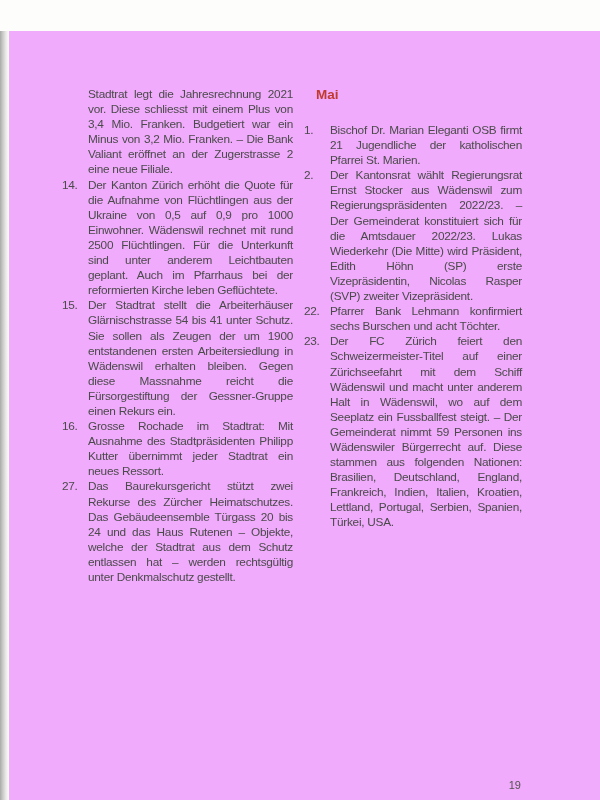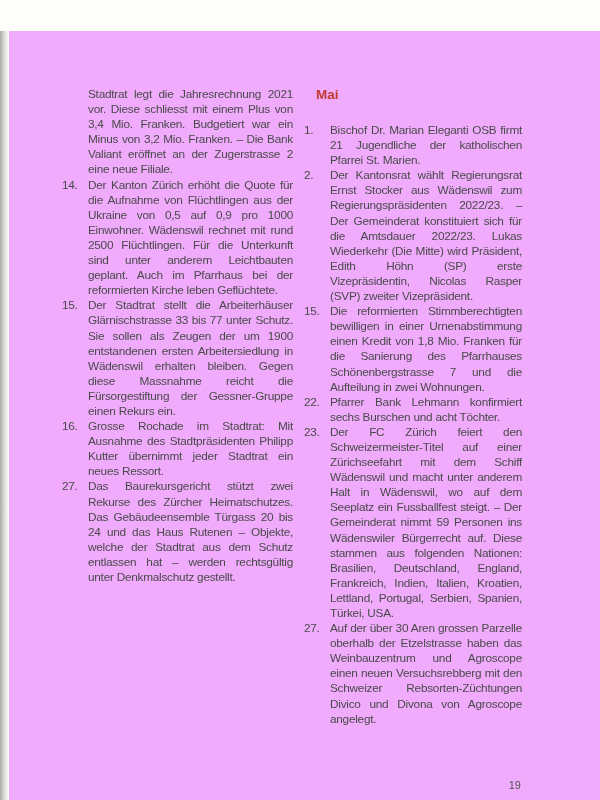--- a/index.html
+++ b/index.html
@@ -75,31 +75,29 @@
 <body>
 
 <div class="page">
   <div class="edge-shadow"></div>
 
   <div class="columns">
 
     <div class="col col-left">
       <p class="entry"><span class="num"></span><span>Stadtrat legt die Jahresrechnung 2021 vor. Diese schliesst mit einem Plus von 3,4 Mio. Franken. Budgetiert war ein Minus von 3,2 Mio. Franken. – Die Bank Valiant eröffnet an der Zugerstrasse 2 eine neue Filiale.</span></p>
       <p class="entry"><span class="num">14.</span><span>Der Kanton Zürich erhöht die Quote für die Aufnahme von Flüchtlingen aus der Ukraine von 0,5 auf 0,9 pro 1000 Einwohner. Wädenswil rechnet mit rund 2500 Flüchtlingen. Für die Unterkunft sind unter anderem Leichtbauten geplant. Auch im Pfarrhaus bei der reformierten Kirche leben Geflüchtete.</span></p>
-      <p class="entry"><span class="num">15.</span><span>Der Stadtrat stellt die Arbeiterhäuser Glärnischstrasse 33 bis 77 unter Schutz. Sie sollen als Zeugen der um 1900 entstandenen ersten Arbeitersiedlung in Wädenswil erhalten bleiben. Gegen diese Massnahme reicht die Fürsorgestiftung der Gessner-Gruppe einen Rekurs ein.</span></p>
+      <p class="entry"><span class="num">15.</span><span>Der Stadtrat stellt die Arbeiterhäuser Glärnischstrasse 54 bis 41 unter Schutz. Sie sollen als Zeugen der um 1900 entstandenen ersten Arbeitersiedlung in Wädenswil erhalten bleiben. Gegen diese Massnahme reicht die Fürsorgestiftung der Gessner-Gruppe einen Rekurs ein.</span></p>
       <p class="entry"><span class="num">16.</span><span>Grosse Rochade im Stadtrat: Mit Ausnahme des Stadtpräsidenten Philipp Kutter übernimmt jeder Stadtrat ein neues Ressort.</span></p>
       <p class="entry"><span class="num">27.</span><span>Das Baurekursgericht stützt zwei Rekurse des Zürcher Heimatschutzes. Das Gebäudeensemble Türgass 20 bis 24 und das Haus Rutenen – Objekte, welche der Stadtrat aus dem Schutz entlassen hat – werden rechtsgültig unter Denkmalschutz gestellt.</span></p>
     </div>
 
     <div class="col col-right">
       <h2 class="month-heading">Mai</h2>
       <p class="entry"><span class="num">1.</span><span>Bischof Dr. Marian Eleganti OSB firmt 21 Jugendliche der katholischen Pfarrei St. Marien.</span></p>
       <p class="entry"><span class="num">2.</span><span>Der Kantonsrat wählt Regierungsrat Ernst Stocker aus Wädenswil zum Regierungspräsidenten 2022/23. – Der Gemeinderat konstituiert sich für die Amtsdauer 2022/23. Lukas Wiederkehr (Die Mitte) wird Präsident, Edith Höhn (SP) erste Vizepräsidentin, Nicolas Rasper (SVP) zweiter Vizepräsident.</span></p>
-      <p class="entry"><span class="num">15.</span><span>Die reformierten Stimmberechtigten bewilligen in einer Urnenabstimmung einen Kredit von 1,8 Mio. Franken für die Sanierung des Pfarrhauses Schönenbergstrasse 7 und die Aufteilung in zwei Wohnungen.</span></p>
       <p class="entry"><span class="num">22.</span><span>Pfarrer Bank Lehmann konfirmiert sechs Burschen und acht Töchter.</span></p>
       <p class="entry"><span class="num">23.</span><span>Der FC Zürich feiert den Schweizermeister-Titel auf einer Zürichseefahrt mit dem Schiff Wädenswil und macht unter anderem Halt in Wädenswil, wo auf dem Seeplatz ein Fussballfest steigt. – Der Gemeinderat nimmt 59 Personen ins Wädenswiler Bürgerrecht auf. Diese stammen aus folgenden Nationen: Brasilien, Deutschland, England, Frankreich, Indien, Italien, Kroatien, Lettland, Portugal, Serbien, Spanien, Türkei, USA.</span></p>
-      <p class="entry"><span class="num">27.</span><span>Auf der über 30 Aren grossen Parzelle oberhalb der Etzelstrasse haben das Weinbauzentrum und Agroscope einen neuen Versuchsrebberg mit den Schweizer Rebsorten-Züchtungen Divico und Divona von Agroscope angelegt.</span></p>
     </div>
 
   </div>
 
   <span class="page-number">19</span>
 </div>
 
 </body></html>

